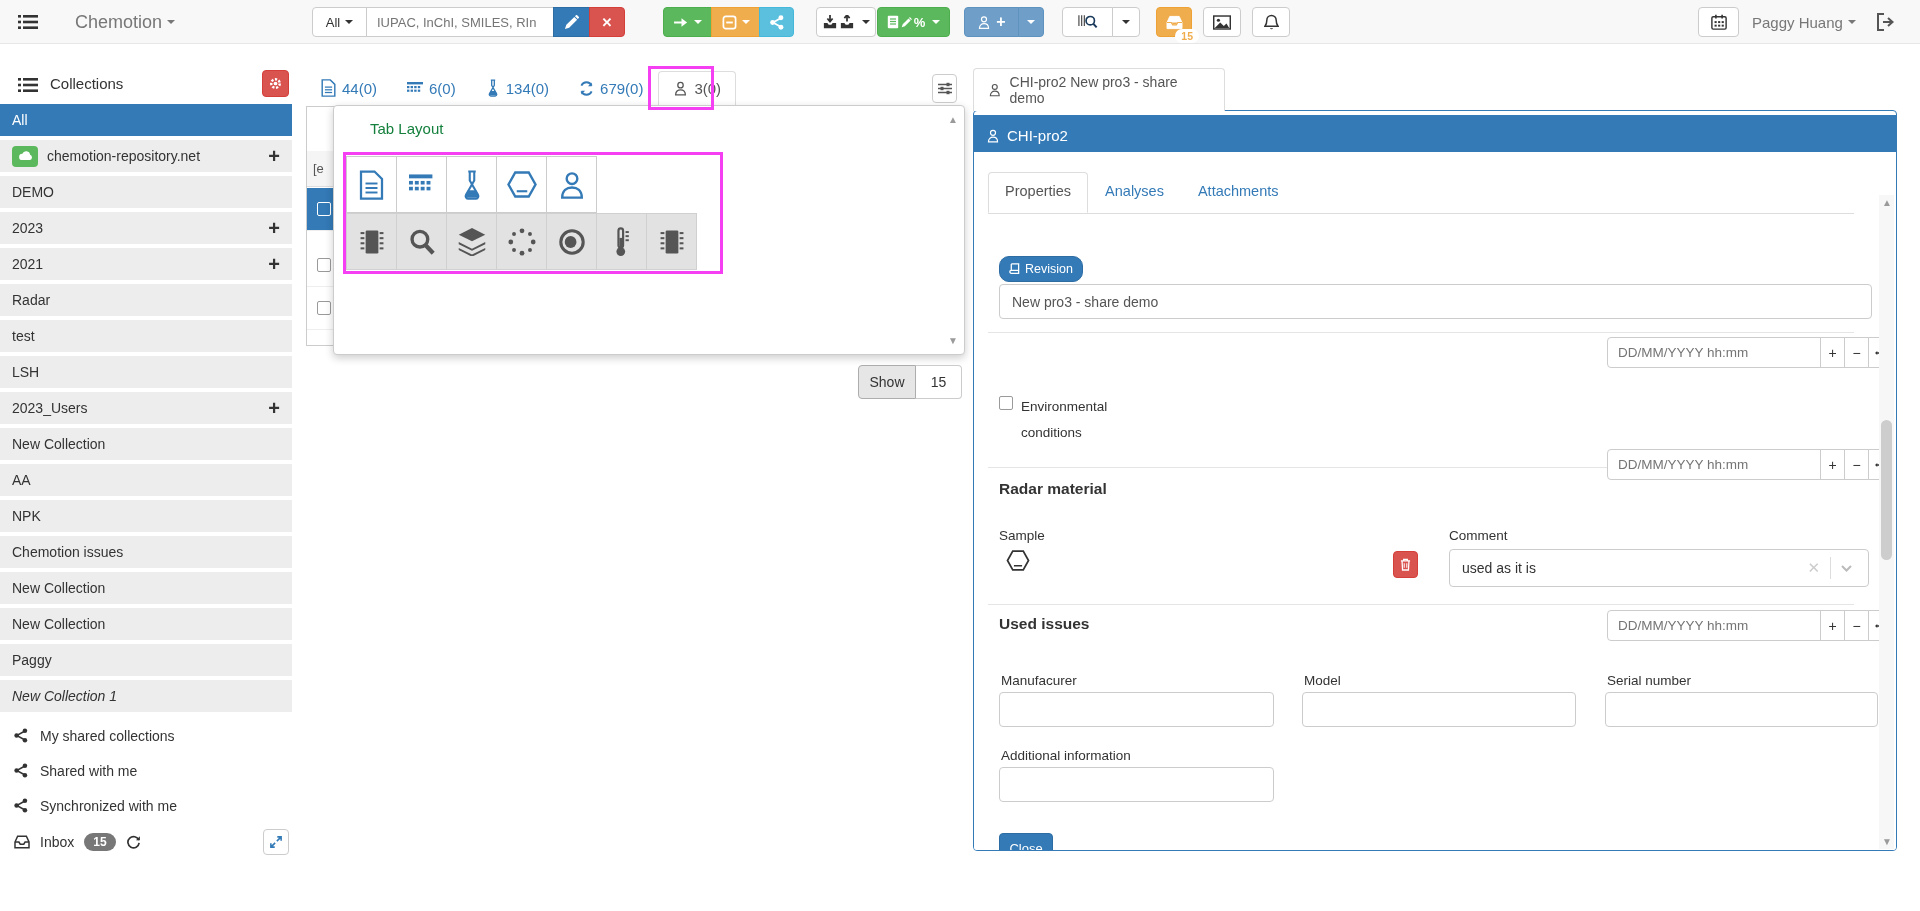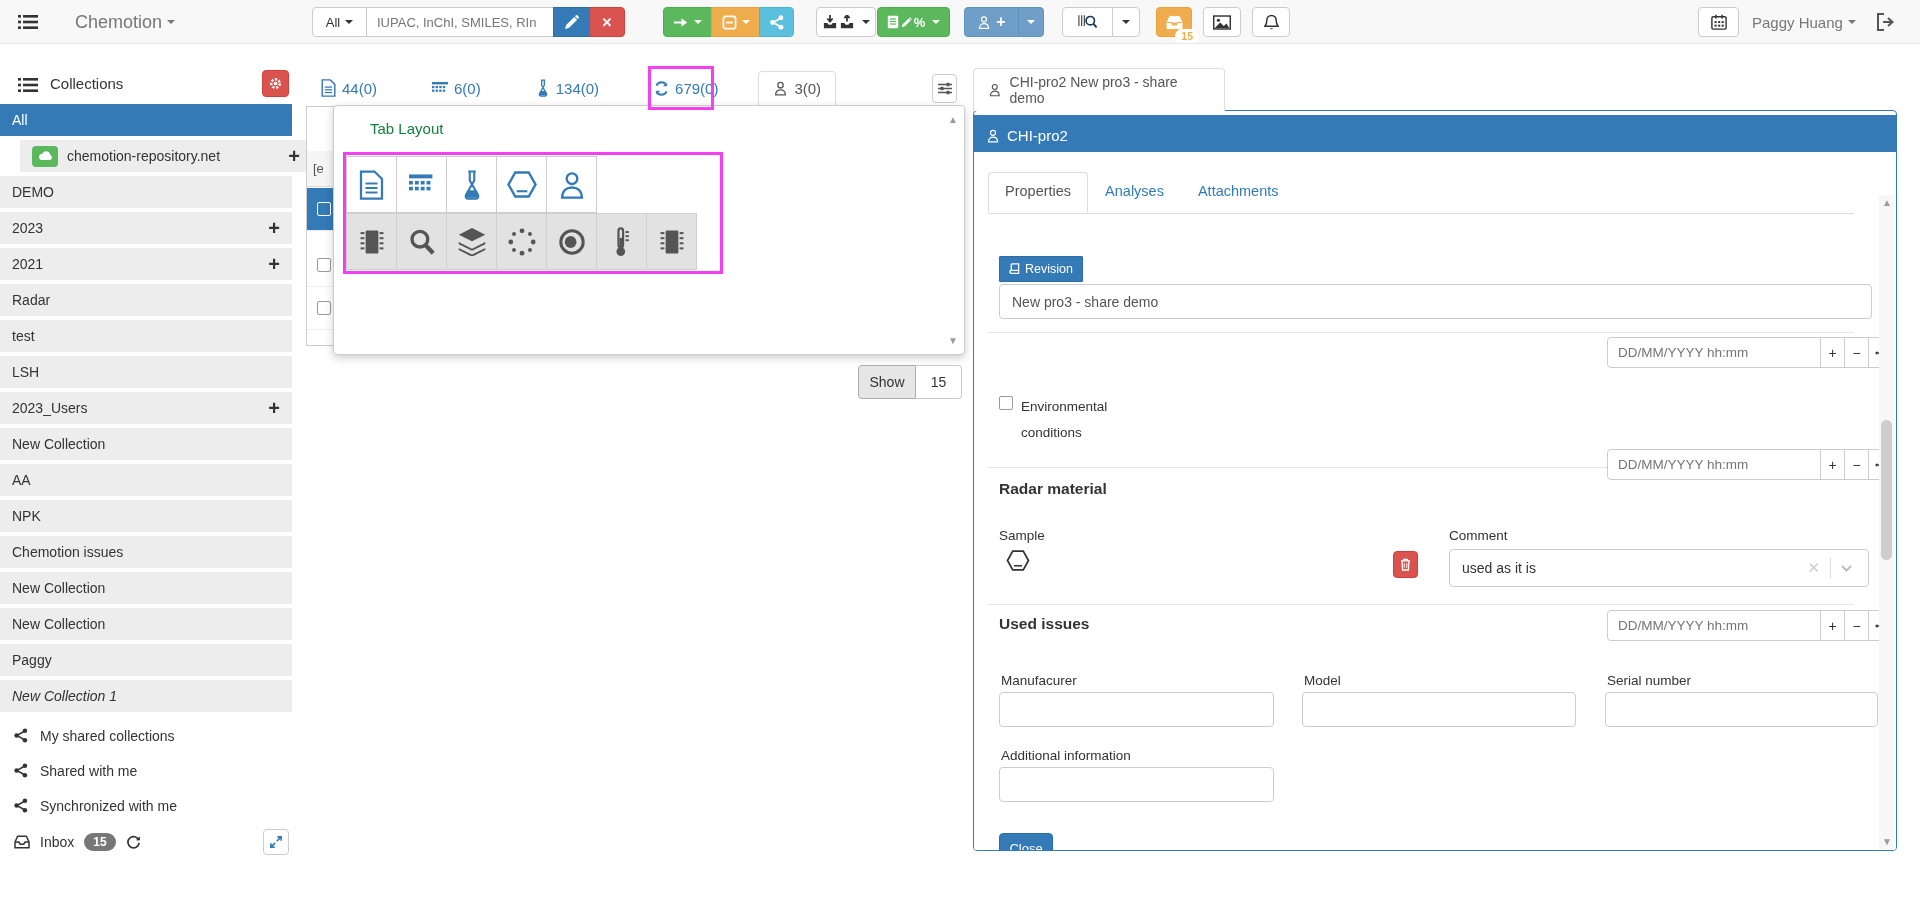--- a/index.html
+++ b/index.html
@@ -36,21 +36,21 @@
     align-items:center; padding:0 12px; background:#ededed; border-bottom:2px solid #fff;
     color:#333; font-size:14px; cursor:pointer; }
   .coll-row.selected { background:#337ab7; color:#fff; }
   .coll-add { margin-left:auto; font-size:20px; font-weight:bold; color:#333; cursor:pointer; line-height:1; }
   .share-row { position:absolute; left:0; width:292px; height:35px; display:flex;
     align-items:center; padding:0 14px; gap:12px; color:#333; font-size:14px; cursor:pointer; }
   .badge-gray { background:#777; color:#fff; border-radius:10px; padding:2px 9px;
     font-size:12px; font-weight:bold; }
 
   
-  #el-tabs { position:absolute; left:306px; top:71px; height:35px; display:flex; align-items:flex-end;gap:25px; }
+  #el-tabs { position:absolute; left:306px; top:71px; height:35px; display:flex; align-items:flex-end; }
   .el-tab { display:flex; align-items:center; gap:6px; padding:8px 14px; font-size:15px;
     color:#337ab7; cursor:pointer; border:1px solid transparent; border-radius:4px 4px 0 0; }
   .el-tab.active { color:#555; background:#fff; border-color:#ddd #ddd #fff #ddd; }
   #list-panel { position:absolute; left:306px; top:106px; width:656px; height:240px;
     border:1px solid #ccc; background:#fff; }
   #list-head { position:absolute; left:0; top:44px; width:654px; height:36px;
     background:#f5f5f5; border-bottom:1px solid #ddd; color:#555; font-size:13px;
     display:flex; align-items:center; padding-left:6px; }
   .el-row { position:absolute; left:0; width:654px; height:43px; display:flex;
     align-items:center; padding:0 10px; border-bottom:1px solid #eee; background:#fff; }
@@ -91,21 +91,21 @@
   #panel-head { position:absolute; left:0; top:4px; width:1088px; height:41px; background:#337ab7;
     display:flex; align-items:center; padding:0 12px; gap:7px; color:#fff; font-size:15px; }
   .mini-btn { width:25px; height:25px; border-radius:4px; display:flex; align-items:center;
     justify-content:center; color:#fff; cursor:pointer; font-size:12px; font-weight:bold; }
   #panel-body { position:absolute; left:0; top:41px; width:922px; height:699px; background:#fff; }
   #prop-tabs { position:absolute; left:14px; top:20px; width:866px; height:42px;
     border-bottom:1px solid #ddd; display:flex; }
   .ptab { padding:10px 16px; font-size:14.5px; color:#337ab7; cursor:pointer;
     border:1px solid transparent; border-radius:4px 4px 0 0; }
   .ptab.active { color:#555; background:#fff; border-color:#ddd #ddd #fff #ddd; }
-  .btn-xs { height:26px; padding:0 9px; font-size:12.5px; border-radius:1px; }
+  .btn-xs { height:26px; padding:0 9px; font-size:12.5px; border-radius:10px; }
   .text-input { border:1px solid #ccc; border-radius:4px; height:35px; padding:0 12px;
     font-size:14px; color:#555; font-family:"Liberation Sans",sans-serif; background:#fff; }
   .dt-group { position:absolute; display:flex; }
   .dt-input { width:214px; height:31px; border:1px solid #ccc; border-radius:4px 0 0 4px;
     padding:0 10px; font-size:13.5px; color:#555; font-family:"Liberation Sans",sans-serif; }
   .dt-btn { width:25px; height:31px; border:1px solid #ccc; margin-left:-1px; background:#fff;
     display:flex; align-items:center; justify-content:center; font-size:14px; color:#333; cursor:pointer; }
   .dt-btn:last-child { border-radius:0 4px 4px 0; }
   .sec-head { font-size:15.5px; font-weight:bold; color:#333; }
   .fld-label { font-size:13.5px; color:#333; }
@@ -325,21 +325,21 @@
         <svg width="13" height="13" viewBox="0 0 14 14">
           <circle cx="7" cy="7" r="4.6" fill="none" stroke="#fff" stroke-width="2.6" stroke-dasharray="2.4 1.7"></circle>
           <circle cx="7" cy="7" r="2" fill="#fff"></circle>
         </svg>
       </button>
     </div>
 
     <div class="coll-row selected" style="top:60px;">
         <span>All</span>
       </div>
-    <div class="coll-row" style="top:96px;margin-left:20px;">
+    <div class="coll-row" style="top:96px;">
       <span style="display:inline-flex; width:26px; height:21px; background:#5cb85c; border-radius:4px; align-items:center; justify-content:center; margin-right:9px;">
         <svg width="15" height="10" viewBox="0 0 16 11">
             <path d="M4.5 10 a3.5 3.5 0 0 1 0-7 a4.5 4.5 0 0 1 8.6 1.2 A3 3 0 0 1 12.5 10z" fill="#fff"></path>
           </svg>
       </span>
       <span>chemotion-repository.net</span>
       <span class="coll-add">+</span>
     </div>
     <div class="coll-row" style="top:132px;">
         <span>DEMO</span>

